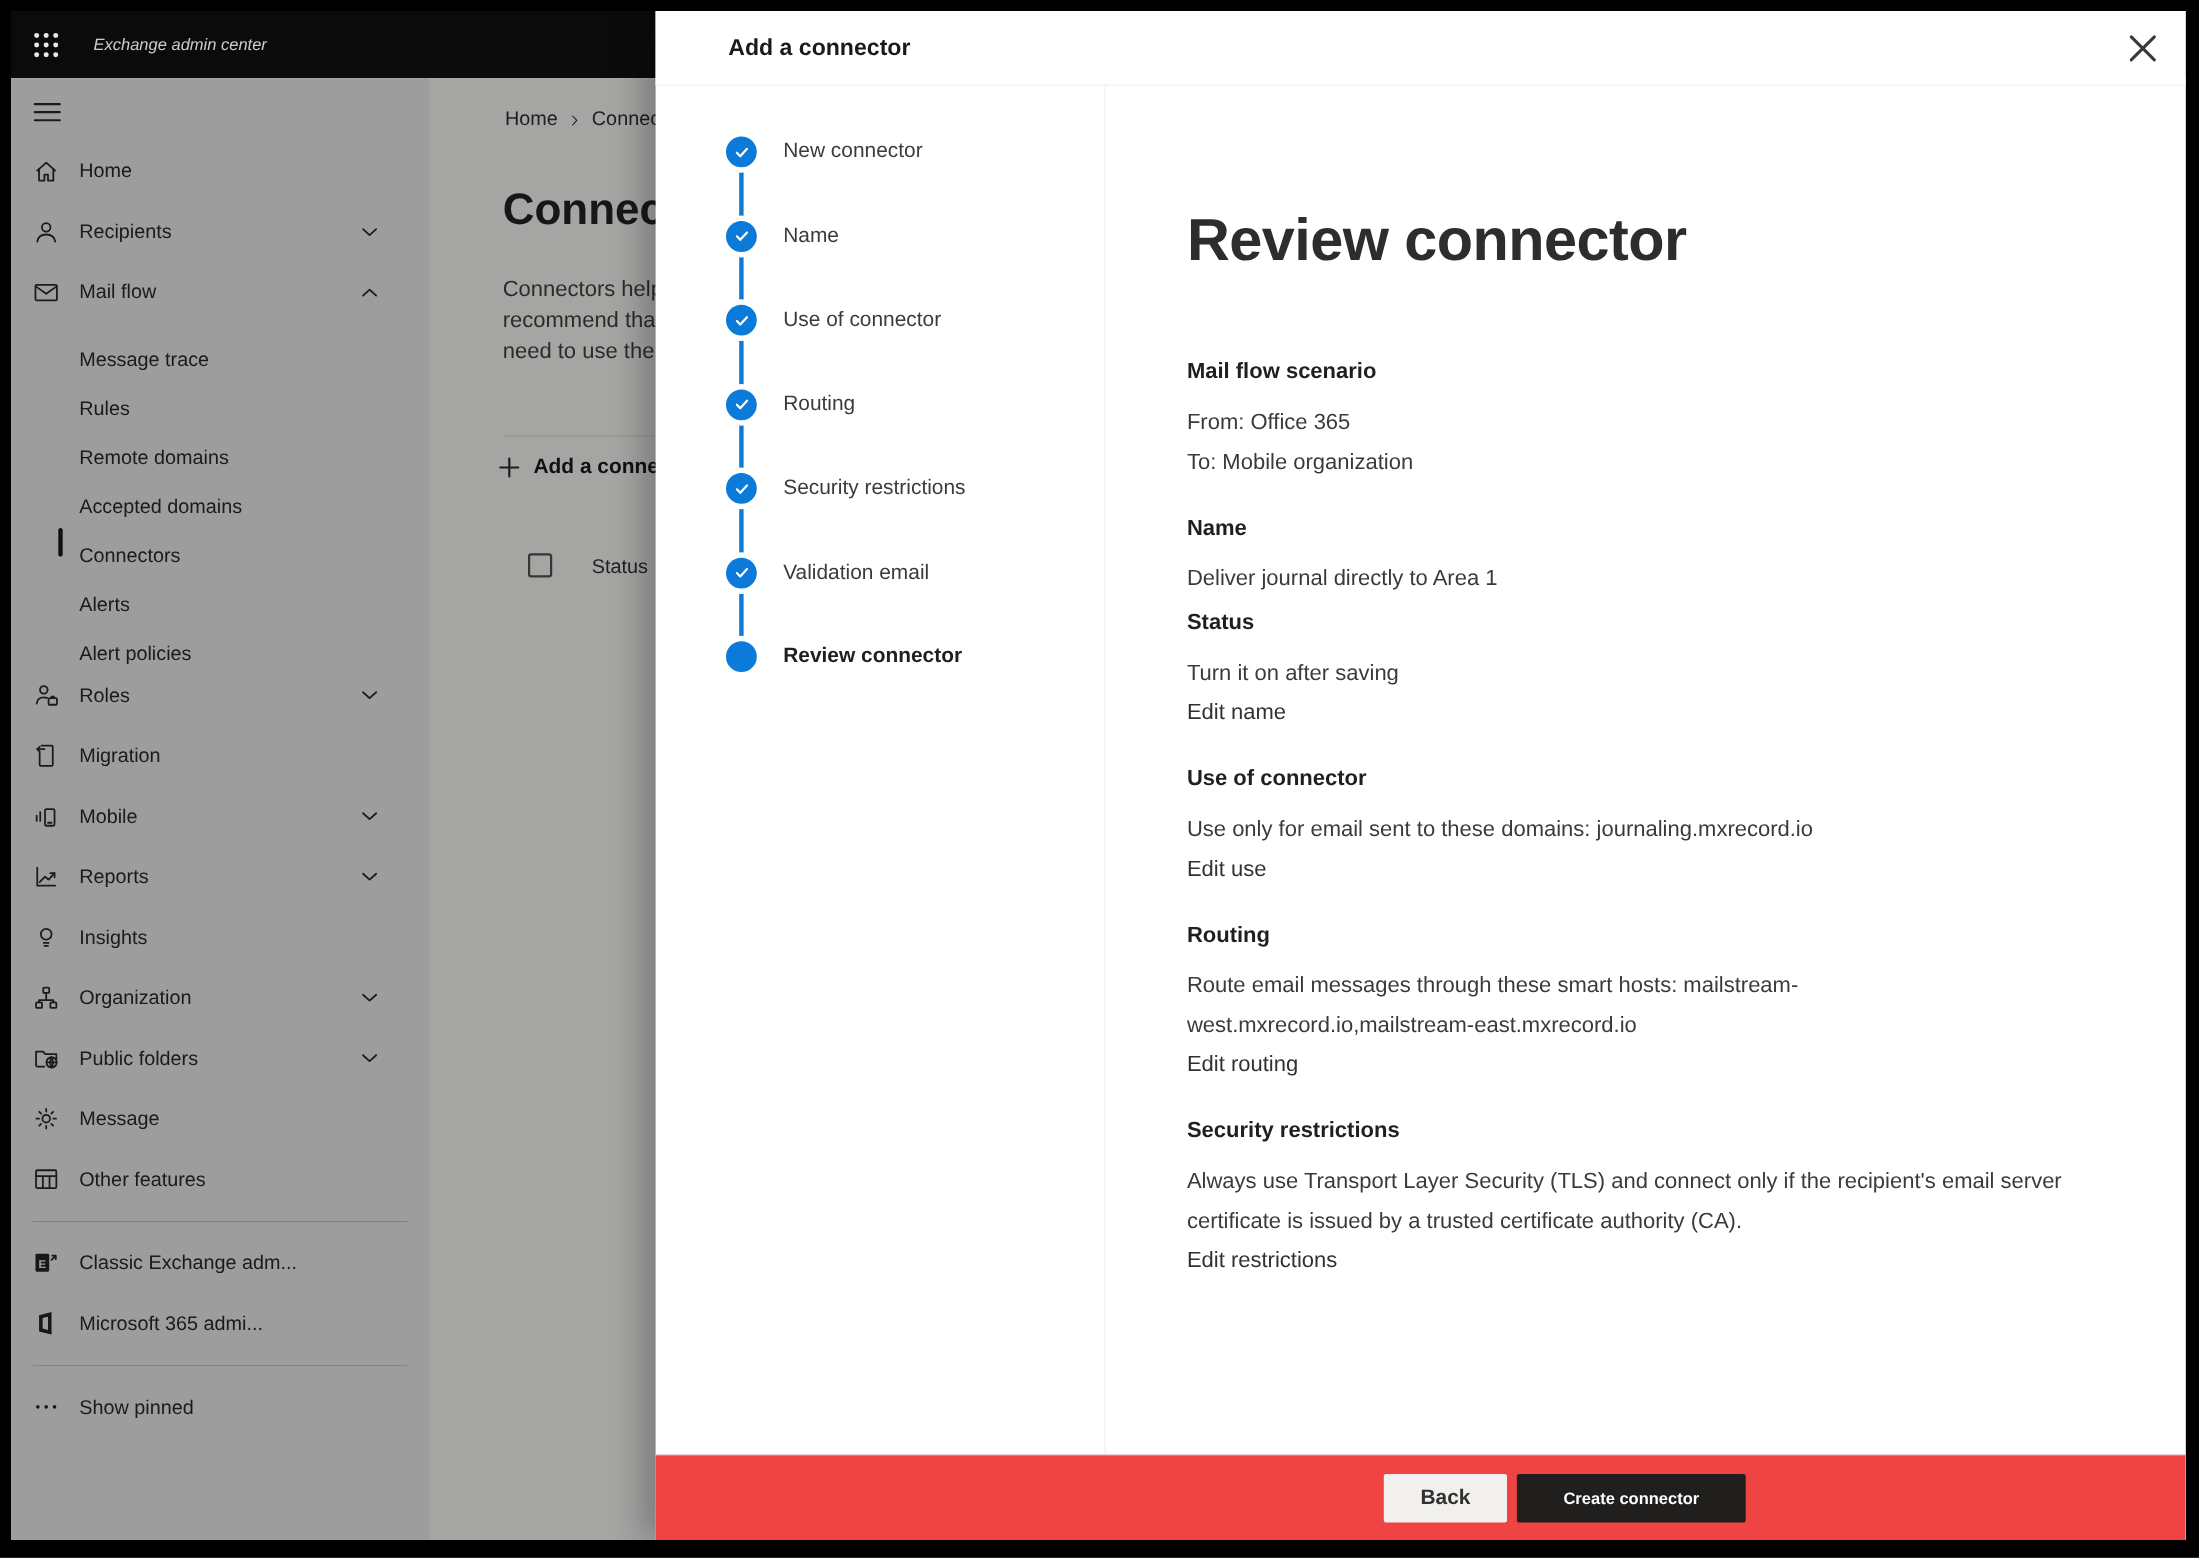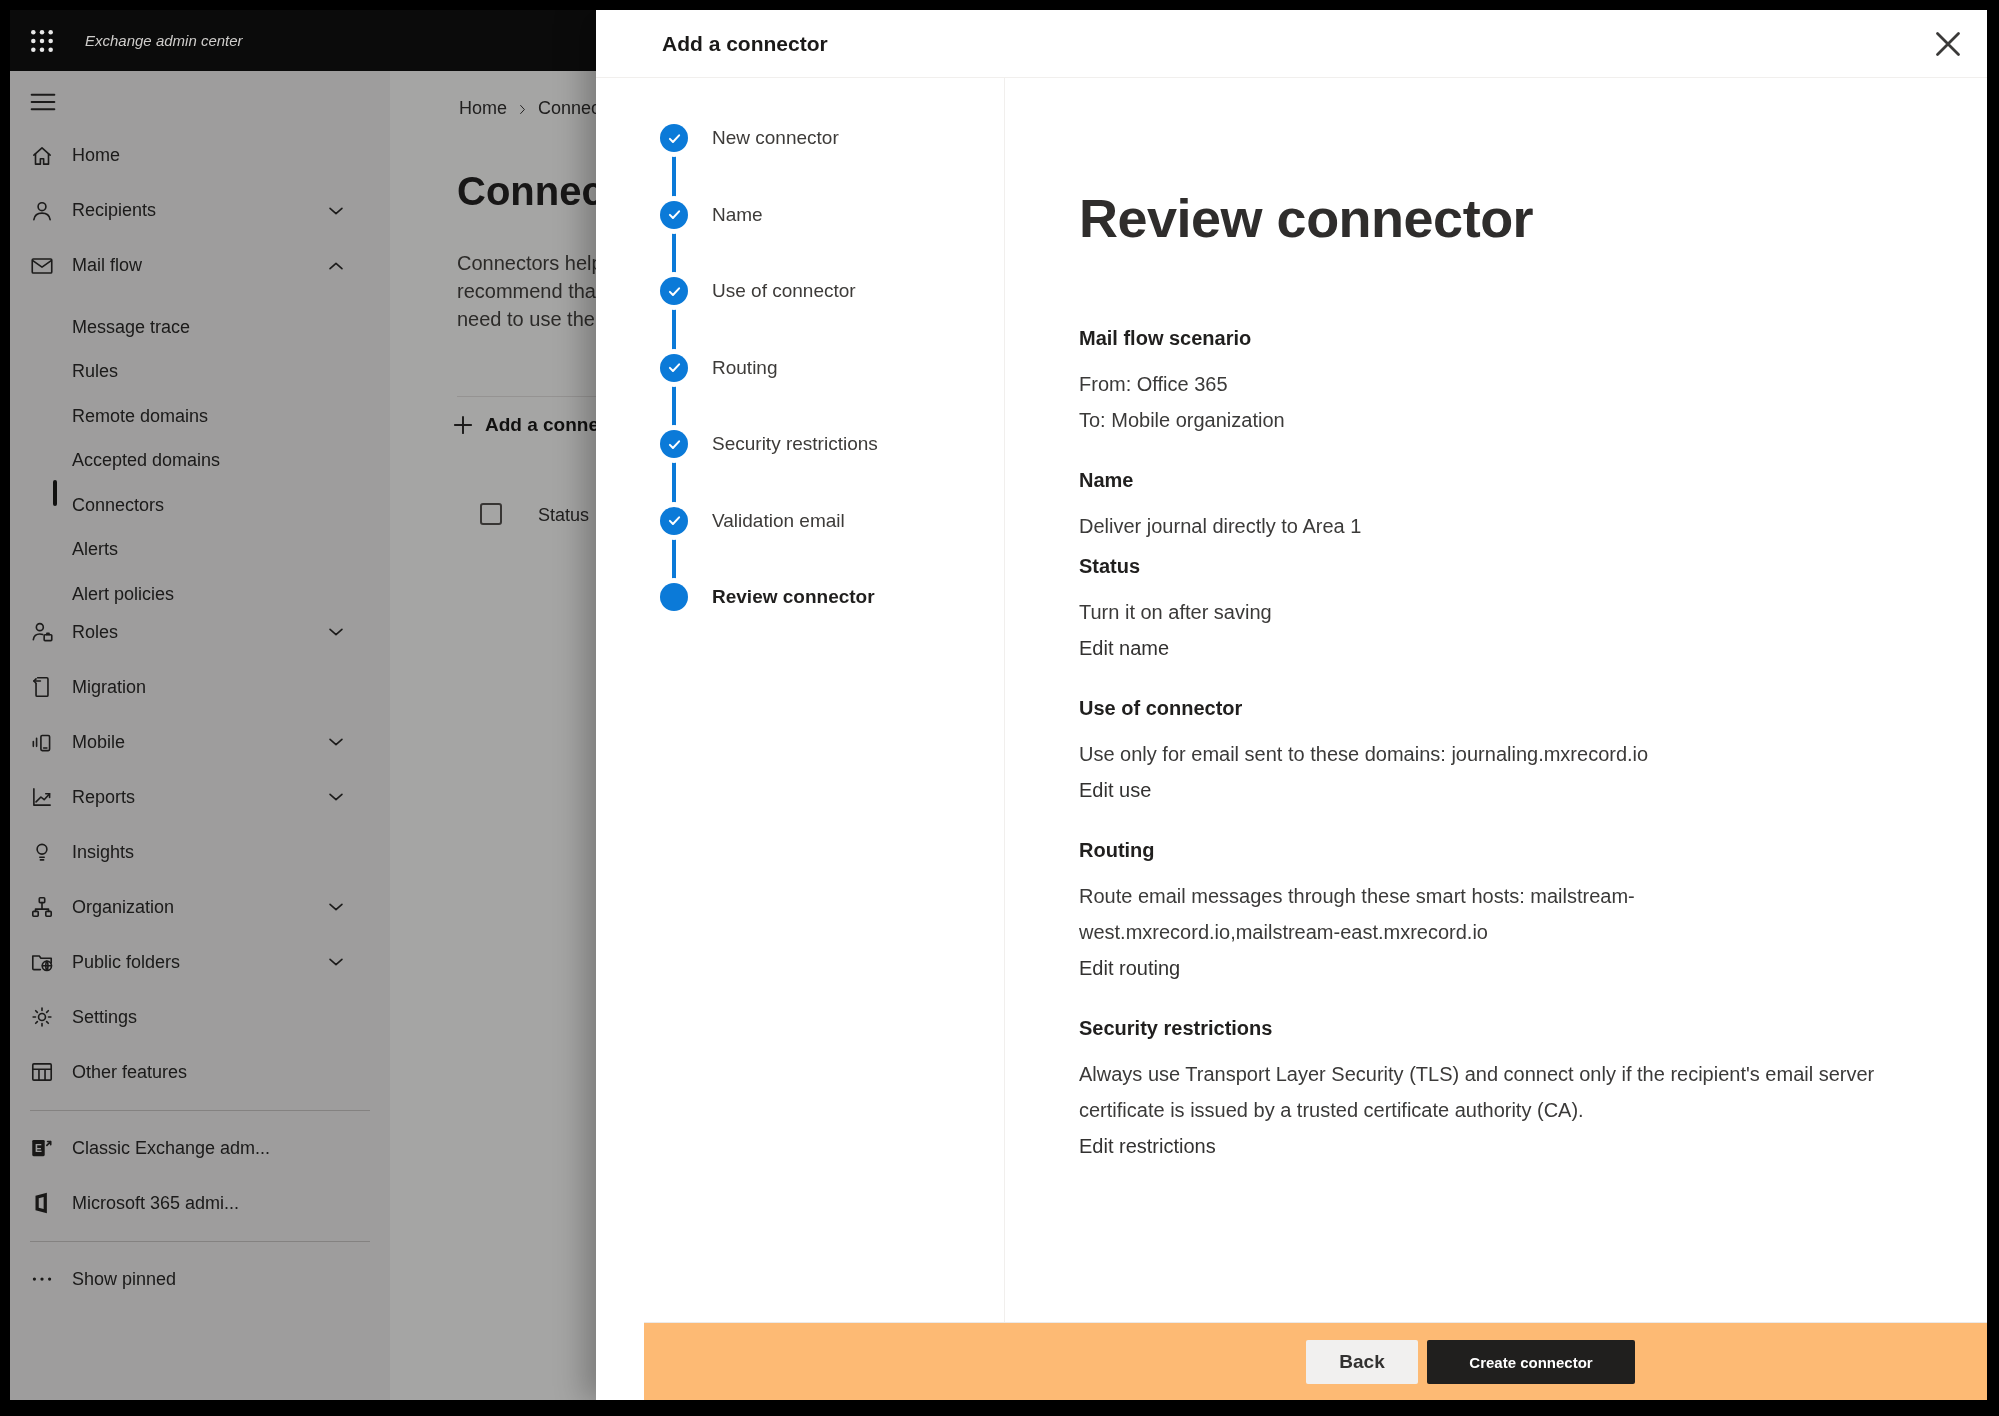--- a/index.html
+++ b/index.html
@@ -60,21 +60,21 @@
 
   #panel-content { position:absolute; left:410px; top:68px; right:0; bottom:78px; padding:104px 40px 0 73px; overflow:hidden; }
   #review-title { font-size:54px; font-weight:700; color:#2f2d2c; line-height:72px; letter-spacing:-0.5px; }
   .section { margin-top:28px; width:800px; }
   .section.first { margin-top:70px; }
   .section.compact { margin-top:8px; }
   .section h3 { font-size:20px; font-weight:700; color:#201f1e; line-height:28px; margin-bottom:14px; }
   .section .line { font-size:20px; color:#3b3a39; line-height:36px; }
   .edit-link { font-size:20px; color:#323130; line-height:36px; cursor:pointer; width:max-content; }
 
-  #panel-footer { position:absolute; left:0; right:0; bottom:0; height:78px; background:#fdba74; border-top:1px solid #eceae8;margin-left:48px; }
+  #panel-footer { position:absolute; left:0; right:0; bottom:0; height:78px; background:#ef4444; border-top:1px solid #eceae8; }
   #back-btn { position:absolute; left:662px; top:17px; width:112px; height:44px; background:#f1f0ef; border:none; border-radius:2px; font-family:inherit; font-size:19px; font-weight:600; color:#323130; cursor:pointer; }
   #create-btn { position:absolute; left:783px; top:17px; width:208px; height:44px; background:#201f1e; border:none; border-radius:2px; font-family:inherit; font-size:15px; font-weight:600; color:#fff; cursor:pointer; }
 </style>
 </head>
 <body>
 
 <div id="frame">
   <div id="app">
 
     <div id="topbar">
@@ -215,21 +215,21 @@
             <span class="nav-label">Public folders</span>
             <span class="nav-chev icon"><svg viewBox="0 0 24 24" fill="none" stroke="#2b2a29" stroke-width="1.5" stroke-linecap="round" stroke-linejoin="round">
                 <path d="m6.5 9.5 5.5 5 5.5-5"></path>
               </svg></span>
           </div>
           <div class="nav-row nav-top">
             <span class="icon"><svg viewBox="0 0 24 24" fill="none" stroke="#2b2a29" stroke-width="1.5" stroke-linecap="round" stroke-linejoin="round">
                 <circle cx="12" cy="12" r="3.2"></circle>
                 <path d="M12 3.8V6M12 18v2.2M3.8 12H6M18 12h2.2M6.2 6.2l1.5 1.5M16.3 16.3l1.5 1.5M17.8 6.2l-1.5 1.5M7.7 16.3l-1.5 1.5"></path>
               </svg></span>
-            <span class="nav-label">Settings</span>
+            <span class="nav-label">Message</span>
           </div>
           <div class="nav-row nav-top">
             <span class="icon"><svg viewBox="0 0 24 24" fill="none" stroke="#2b2a29" stroke-width="1.5" stroke-linecap="round" stroke-linejoin="round">
                 <rect x="3.5" y="4.5" width="17" height="15" rx="1"></rect>
                 <path d="M3.5 9.5h17M9.2 9.5v10M14.8 9.5v10"></path>
               </svg></span>
             <span class="nav-label">Other features</span>
           </div>
           <div class="nav-divider"></div>
           <div class="nav-row nav-top">

